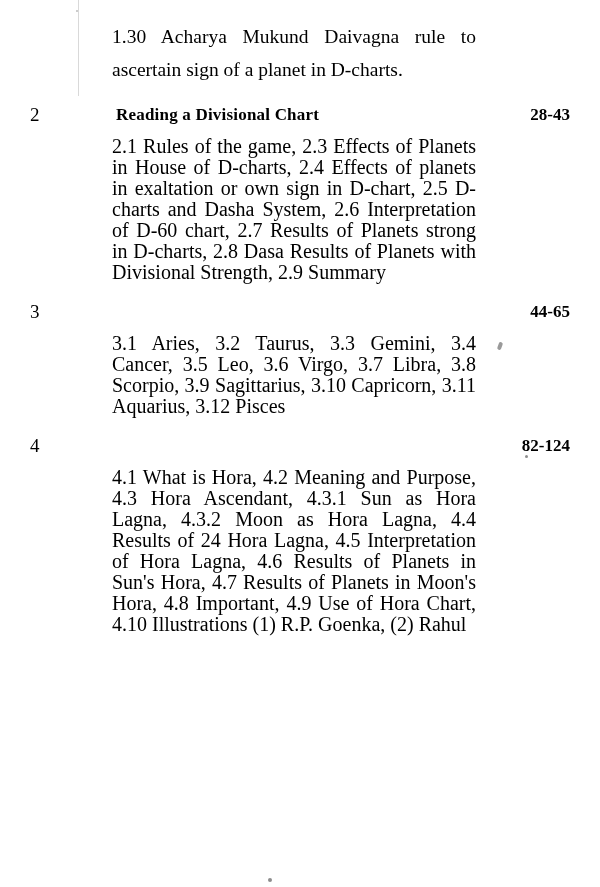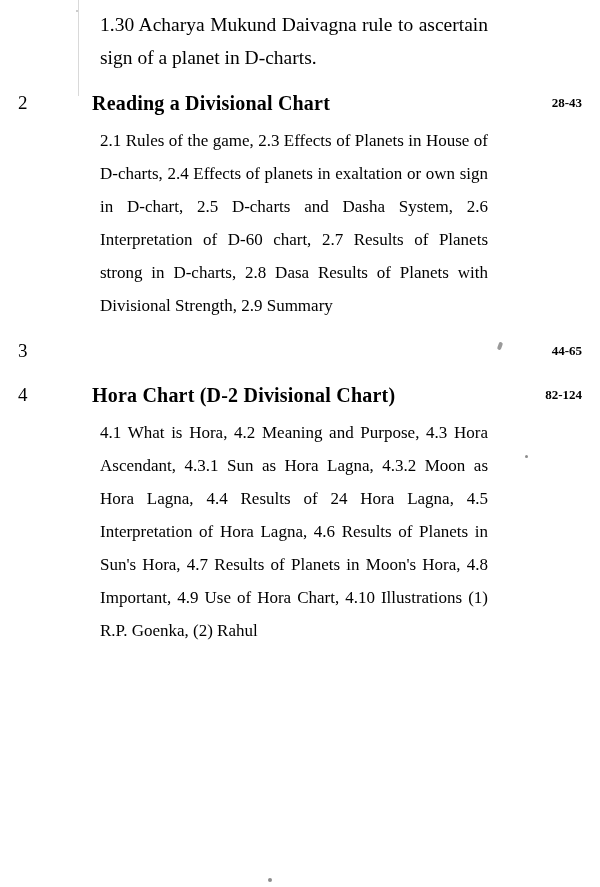--- a/index.html
+++ b/index.html
@@ -24,63 +24,63 @@
   }
   .toc {
     position: absolute;
     top: 8px;
     left: 0;
     width: 600px;
   }
   .entry {
     position: relative;
     display: block;
-    margin: 0;
+    margin: 12px;
   }
   .row-head {
     position: relative;
     display: block;
     min-height: 30px;
     margin-top: 14px;
     margin-bottom: 6px;
   }
   .num {
     position: absolute;
     left: 18px;
     top: 0;
     width: 36px;
     font-size: 19px;
     line-height: 30px;
     text-align: left;
   }
   .title {
     position: absolute;
-    left: 92px;
+    left: 104px;
     top: 0;
     width: 360px;
-    font-size: 20px;
+    font-size: 17px;
     line-height: 30px;
     font-weight: bold;
     letter-spacing: 0.2px;
   }
   .pages {
     position: absolute;
     right: 18px;
     top: 0;
-    font-size: 13px;
+    font-size: 17px;
     line-height: 30px;
     font-weight: bold;
     text-align: center;
     white-space: nowrap;
   }
   .body-text {
     margin-left: 100px;
     margin-right: 112px;
-    font-size: 17px;
-    line-height: 33px;
+    font-size: 20px;
+    line-height: 21px;
     text-align: justify;
     text-justify: inter-word;
   }
   .lead-block {
     margin-left: 100px;
     margin-right: 112px;
     font-size: 19.5px;
     line-height: 33px;
     text-align: justify;
     text-justify: inter-word;
@@ -127,25 +127,25 @@
         <div class="pages">28-43</div>
       </div>
       <div class="body-text">2.1 Rules of the game, 2.3 Effects of Planets in House of D-charts, 2.4 Effects of planets in exaltation or own sign in D-chart, 2.5 D-charts and Dasha System, 2.6 Interpretation of D-60 chart, 2.7 Results of Planets strong in D-charts, 2.8 Dasa Results of Planets with Divisional Strength, 2.9 Summary</div>
     </div>
 
     <div class="entry">
       <div class="row-head">
         <div class="num">3</div>
         <div class="pages">44-65</div>
       </div>
+      <div class="body-text">3.1 Aries, 3.2 Taurus, 3.3 Gemini, 3.4 Cancer, 3.5 Leo, 3.6 Virgo, 3.7 Libra, 3.8 Scorpio, 3.9 Sagittarius, 3.10 Capricorn, 3.11 Aquarius, 3.12 Pisces</div>
     </div>
 
     <div class="entry">
       <div class="row-head">
         <div class="num">4</div>
-        <div class="title">Hora Chart (D-2 Divisional Chart)</div>
         <div class="pages">82-124</div>
       </div>
       <div class="body-text">4.1 What is Hora, 4.2 Meaning and Purpose, 4.3 Hora Ascendant, 4.3.1 Sun as Hora Lagna, 4.3.2 Moon as Hora Lagna, 4.4 Results of 24 Hora Lagna, 4.5 Interpretation of Hora Lagna, 4.6 Results of Planets in Sun's Hora, 4.7 Results of Planets in Moon's Hora, 4.8 Important, 4.9 Use of Hora Chart, 4.10 Illustrations (1) R.P. Goenka, (2) Rahul</div>
     </div>
 
   </div>
 </div>
 
 </body></html>

